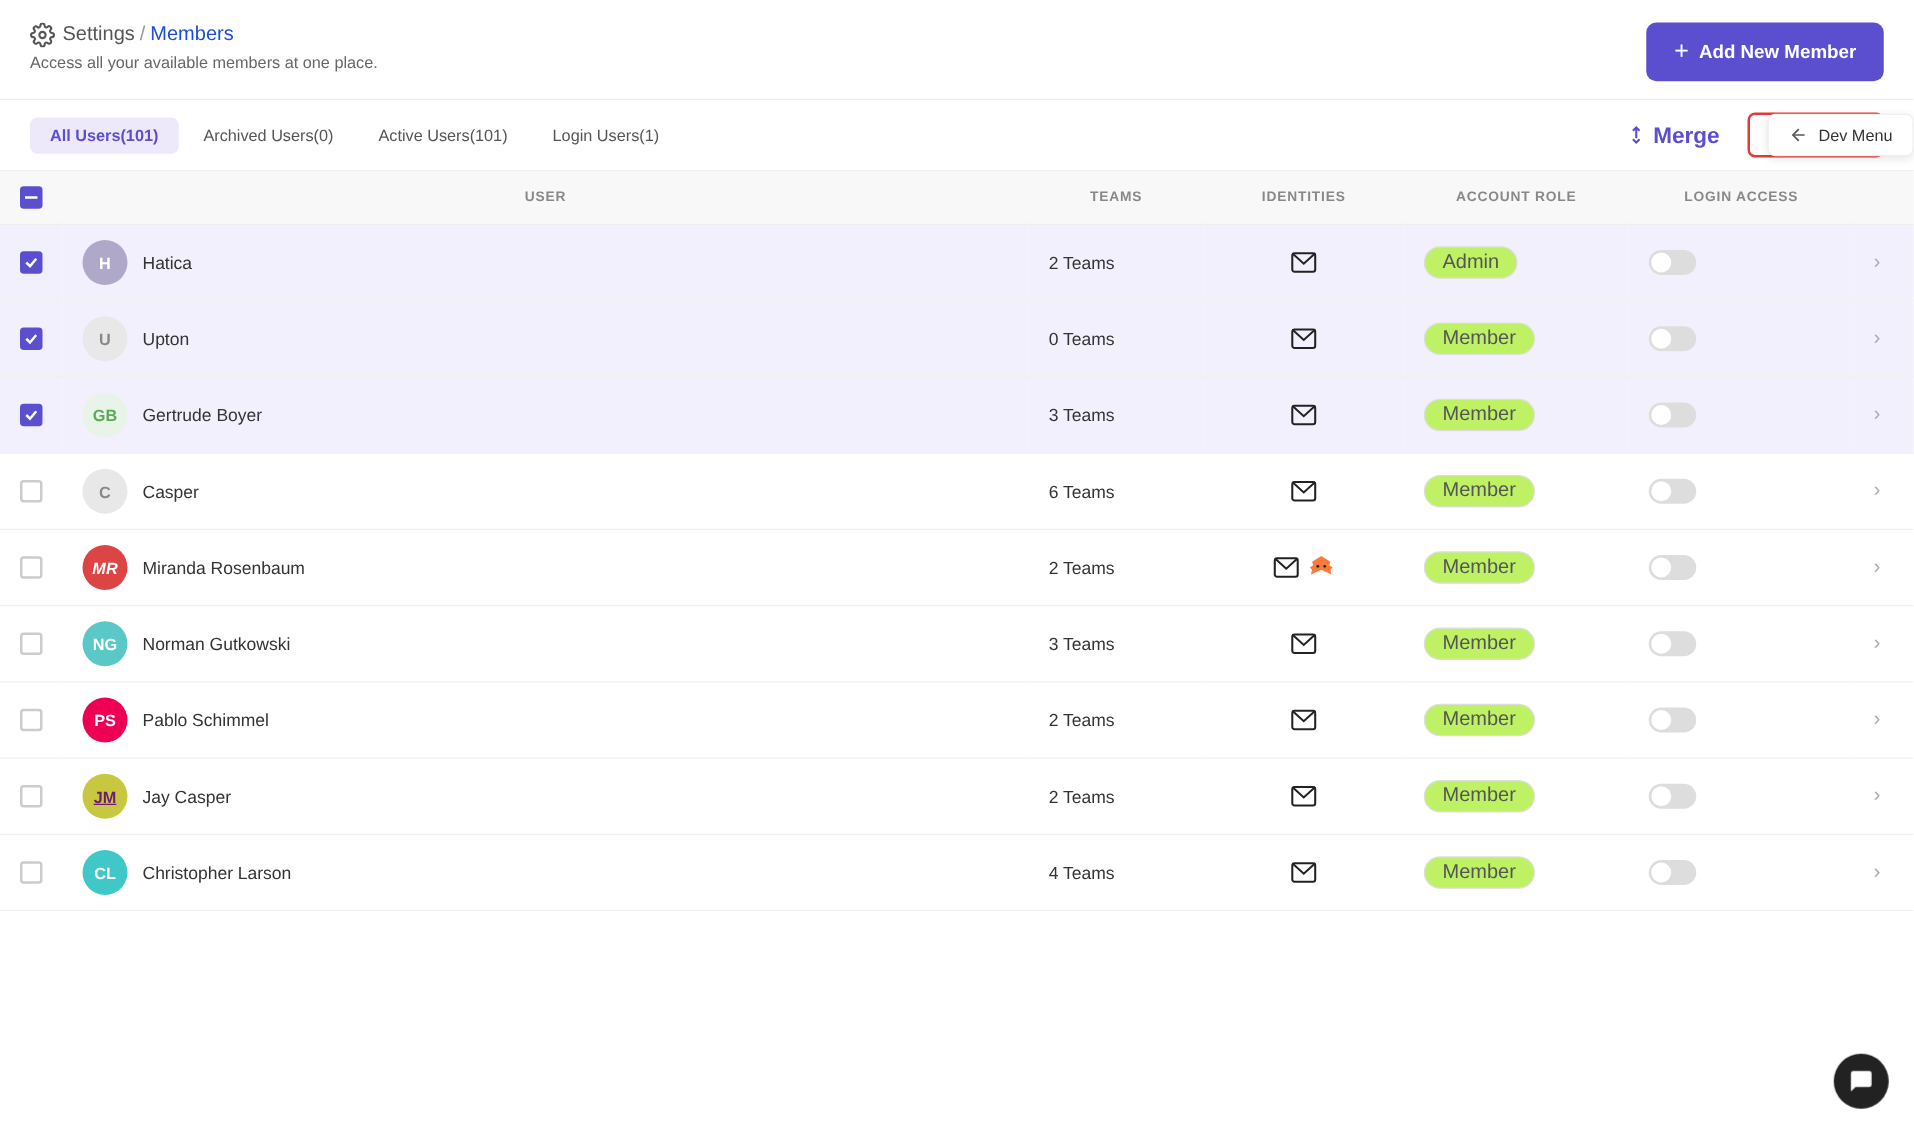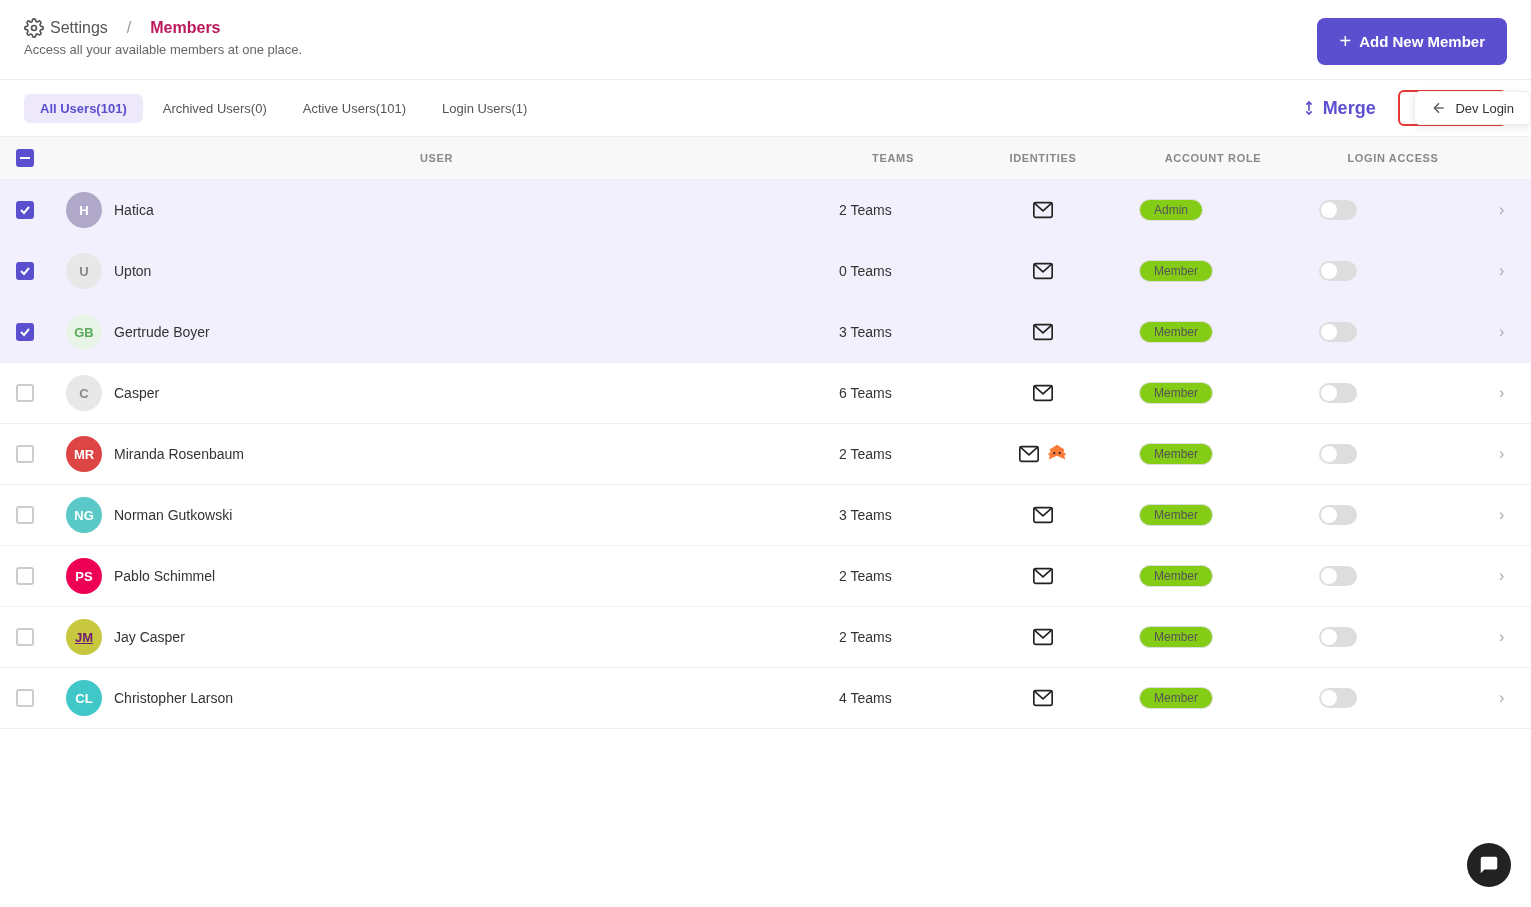--- a/index.html
+++ b/index.html
@@ -1,23 +1,23 @@
 <!DOCTYPE html>
 <html><head>
   <meta charset="utf-8">
   <style>
     * { box-sizing: border-box; margin: 0; padding: 0; }
     body { font-family: -apple-system, BlinkMacSystemFont, 'Segoe UI', sans-serif; background: #fff; color: #333; font-size: 14px; }
 
     .header { display: flex; align-items: flex-start; justify-content: space-between; padding: 18px 24px 14px; }
     .header-left {}
-    .breadcrumb { display: flex; align-items: center; gap: 19px; font-size: 16px; font-weight: 600; color: #111; margin-bottom: 4px; }
+    .breadcrumb { display: flex; align-items: center; gap: 4px; font-size: 16px; font-weight: 600; color: #111; margin-bottom: 4px; }
     .breadcrumb-settings { color: #555; font-weight: 400; display: flex; align-items: center; gap: 6px; }
     .breadcrumb-sep { color: #999; font-weight: 300; }
-    .breadcrumb-current { color: #be185d; font-weight: 700; }
+    .breadcrumb-current { color: #1d4ed8; font-weight: 400; }
     .header-subtitle { font-size: 13px; color: #666; }
     .gear-icon { width: 20px; height: 20px; }
 
     .add-btn { background: #5b4fcf; color: #fff; border: none; border-radius: 8px; padding: 12px 22px; font-size: 15px; font-weight: 600; cursor: pointer; display: flex; align-items: center; gap: 8px; white-space: nowrap; }
 
     .toolbar { display: flex; align-items: center; padding: 10px 24px; gap: 12px; border-top: 1px solid #eee; border-bottom: 1px solid #eee; position: relative; }
     .search-box { display: flex; align-items: center; gap: 8px; border: 1px solid #ddd; border-radius: 6px; padding: 7px 12px; width: 200px; }
     .search-box input { border: none; outline: none; font-size: 13px; color: #999; width: 100%; }
     .tabs { display: flex; gap: 4px; flex: 1; }
     .tab { padding: 7px 16px; border-radius: 6px; cursor: pointer; font-size: 13px; color: #555; white-space: nowrap; }
@@ -44,21 +44,21 @@
     .col-arrow { width: 48px; }
 
     .checkbox { width: 18px; height: 18px; border: 2px solid #ccc; border-radius: 3px; cursor: pointer; display: flex; align-items: center; justify-content: center; }
     .checkbox.checked { background: #5b4fcf; border-color: #5b4fcf; }
     .checkbox.indeterminate { background: #5b4fcf; border-color: #5b4fcf; }
     .checkbox svg { display: block; }
 
     .user-cell { display: flex; align-items: center; gap: 12px; }
     .avatar { width: 36px; height: 36px; border-radius: 50%; display: flex; align-items: center; justify-content: center; font-size: 13px; font-weight: 700; flex-shrink: 0; }
 
-    .role-badge { border: 1px solid #ddd; border-radius: 16px; padding: 3px 14px; font-size: 12px; color: #555; background: #84cc16; display: inline-block; }
+    .role-badge { border: 1px solid #ddd; border-radius: 16px; padding: 3px 14px; font-size: 16px; color: #555; background: #bef264; display: inline-block; }
 
     .toggle { width: 38px; height: 20px; background: #ddd; border-radius: 10px; position: relative; cursor: pointer; }
     .toggle::after { content: ''; position: absolute; top: 2px; left: 2px; width: 16px; height: 16px; border-radius: 50%; background: #fff; }
 
     .chevron { color: #aaa; font-size: 16px; cursor: pointer; }
 
     .identities-cell { display: flex; align-items: center; justify-content: center; gap: 6px; }
 
     .dev-menu { position: absolute; right: 0; top: 50%; transform: translateY(-50%); background: #fff; border: 1px solid #eee; border-radius: 6px; padding: 8px 16px; display: flex; align-items: center; gap: 8px; font-size: 13px; color: #333; box-shadow: 0 2px 8px rgba(0,0,0,0.1); z-index: 10; }
     .chat-bubble { position: fixed; bottom: 20px; right: 20px; width: 44px; height: 44px; background: #222; border-radius: 50%; display: flex; align-items: center; justify-content: center; cursor: pointer; }
@@ -109,21 +109,21 @@
       </svg>
       <span>Archive</span>
     </div>
   </div>
 
   <div class="dev-menu">
     <svg width="16" height="16" viewBox="0 0 24 24" fill="none" stroke="#555" stroke-width="2">
       <line x1="19" y1="12" x2="5" y2="12"></line>
         <polyline points="12 19 5 12 12 5"></polyline>
     </svg>
-    <span>Dev Login</span>
+    <span>Dev Menu</span>
   </div>
 </div>
 
 <div class="table-container">
   <table>
     <thead>
       <tr>
         <th class="col-checkbox">
           <div class="checkbox indeterminate">
             <svg width="12" height="12" viewBox="0 0 12 12">
@@ -259,21 +259,21 @@
     <td class="col-arrow">
       <span class="chevron">›</span>
     </td>
   </tr>
         <tr>
     <td class="col-checkbox">
             <div class="checkbox"></div>
           </td>
     <td class="col-user">
       <div class="user-cell">
-        <div class="avatar" style="background:#d44;color:#fff;">MR</div>
+        <div class="avatar" style="background:#d44;color:#fff;font-style:italic;">MR</div>
         <span>Miranda Rosenbaum</span>
       </div>
     </td>
     <td class="col-teams">2 Teams</td>
     <td class="col-identities">
             <div class="identities-cell">
               <svg width="22" height="22" viewBox="0 0 24 24" fill="none" stroke="#222" stroke-width="1.8">
     <rect x="2" y="4" width="20" height="16" rx="2"></rect>
     <polyline points="2,4 12,13 22,4"></polyline>
   </svg>

